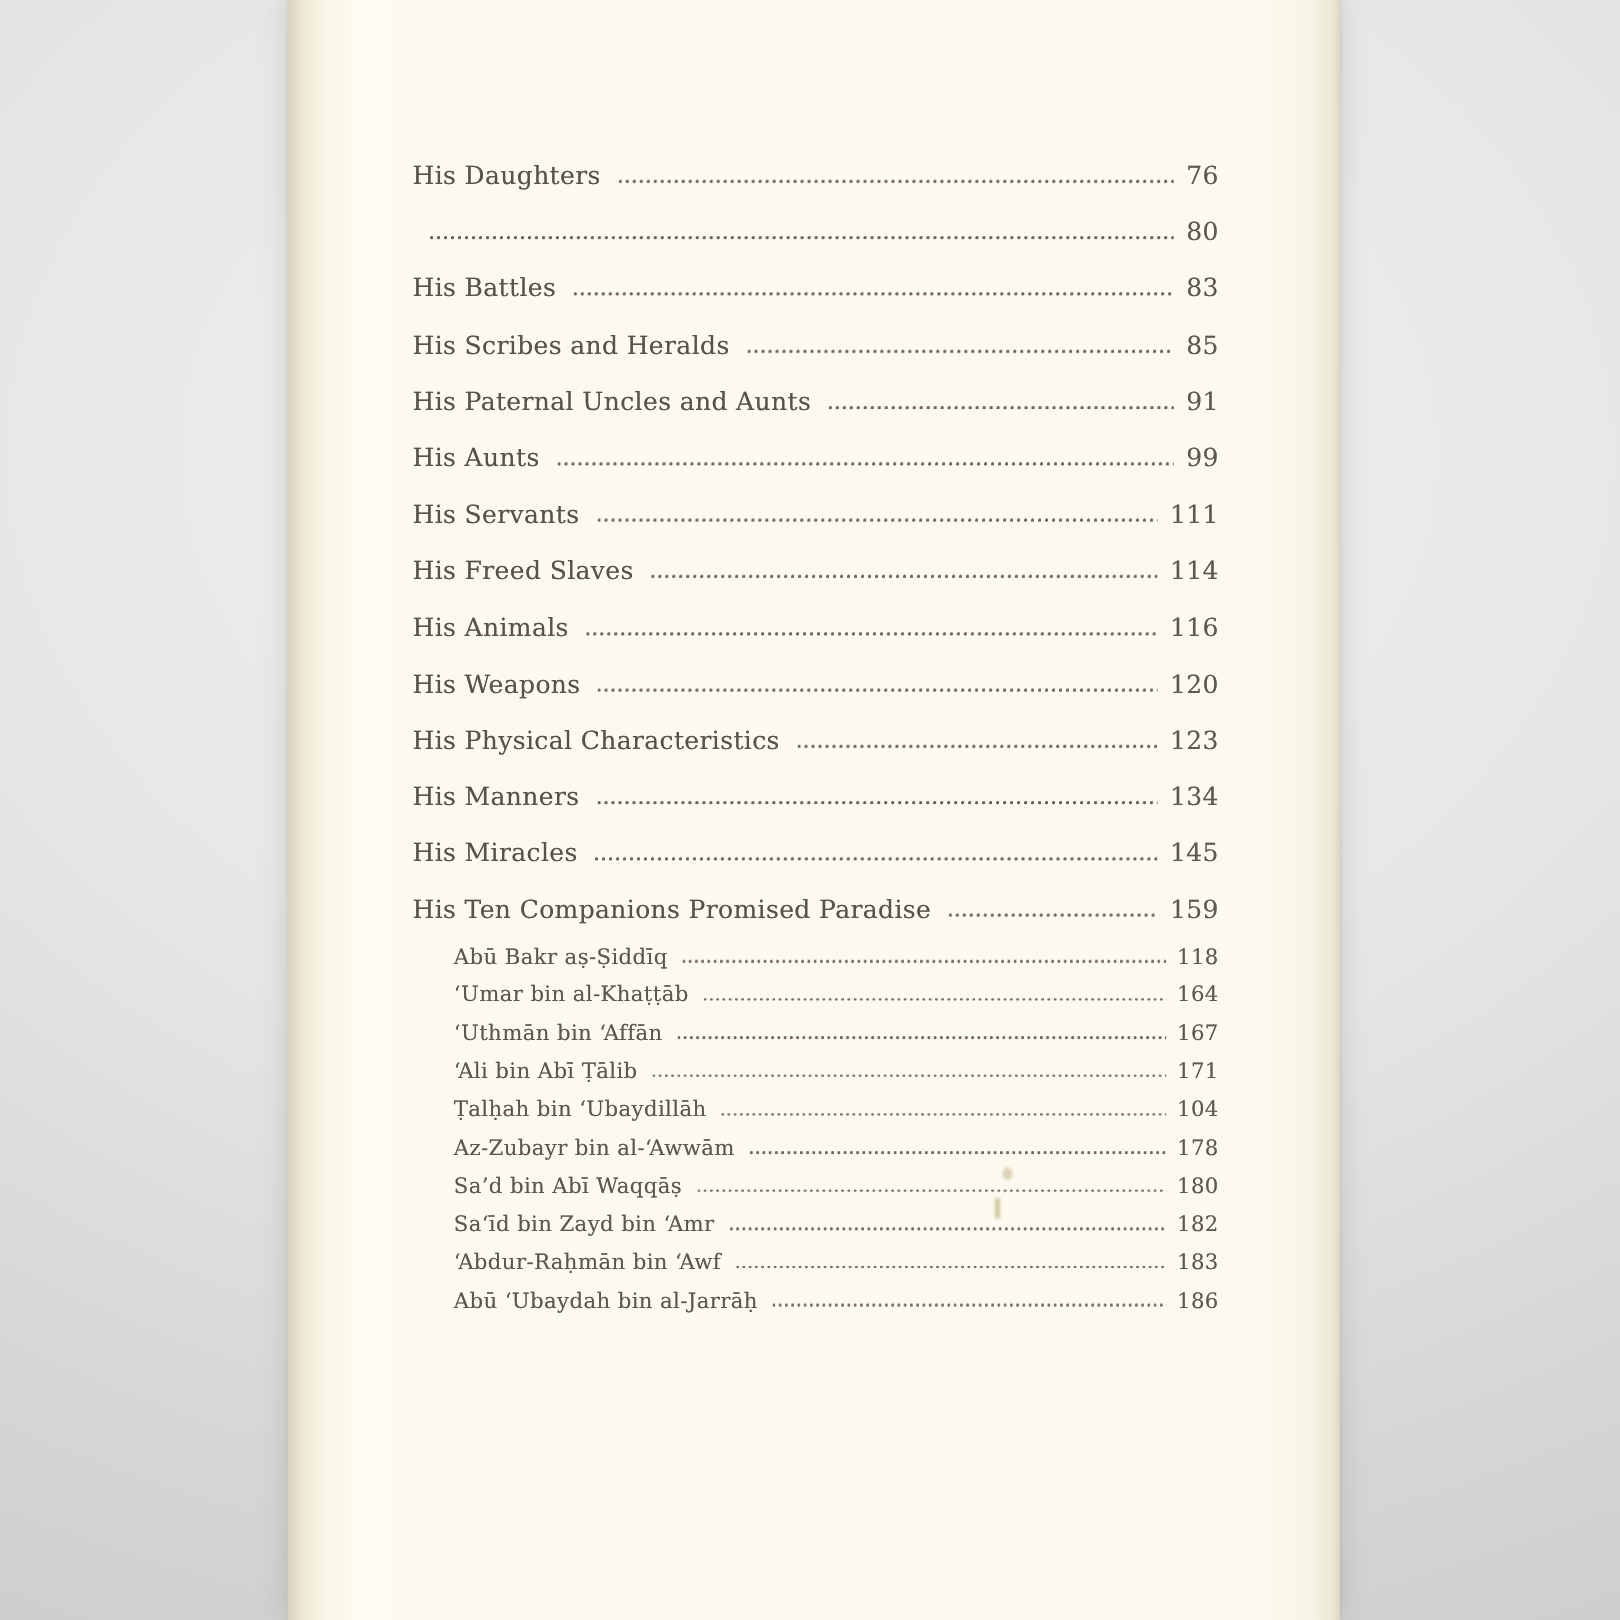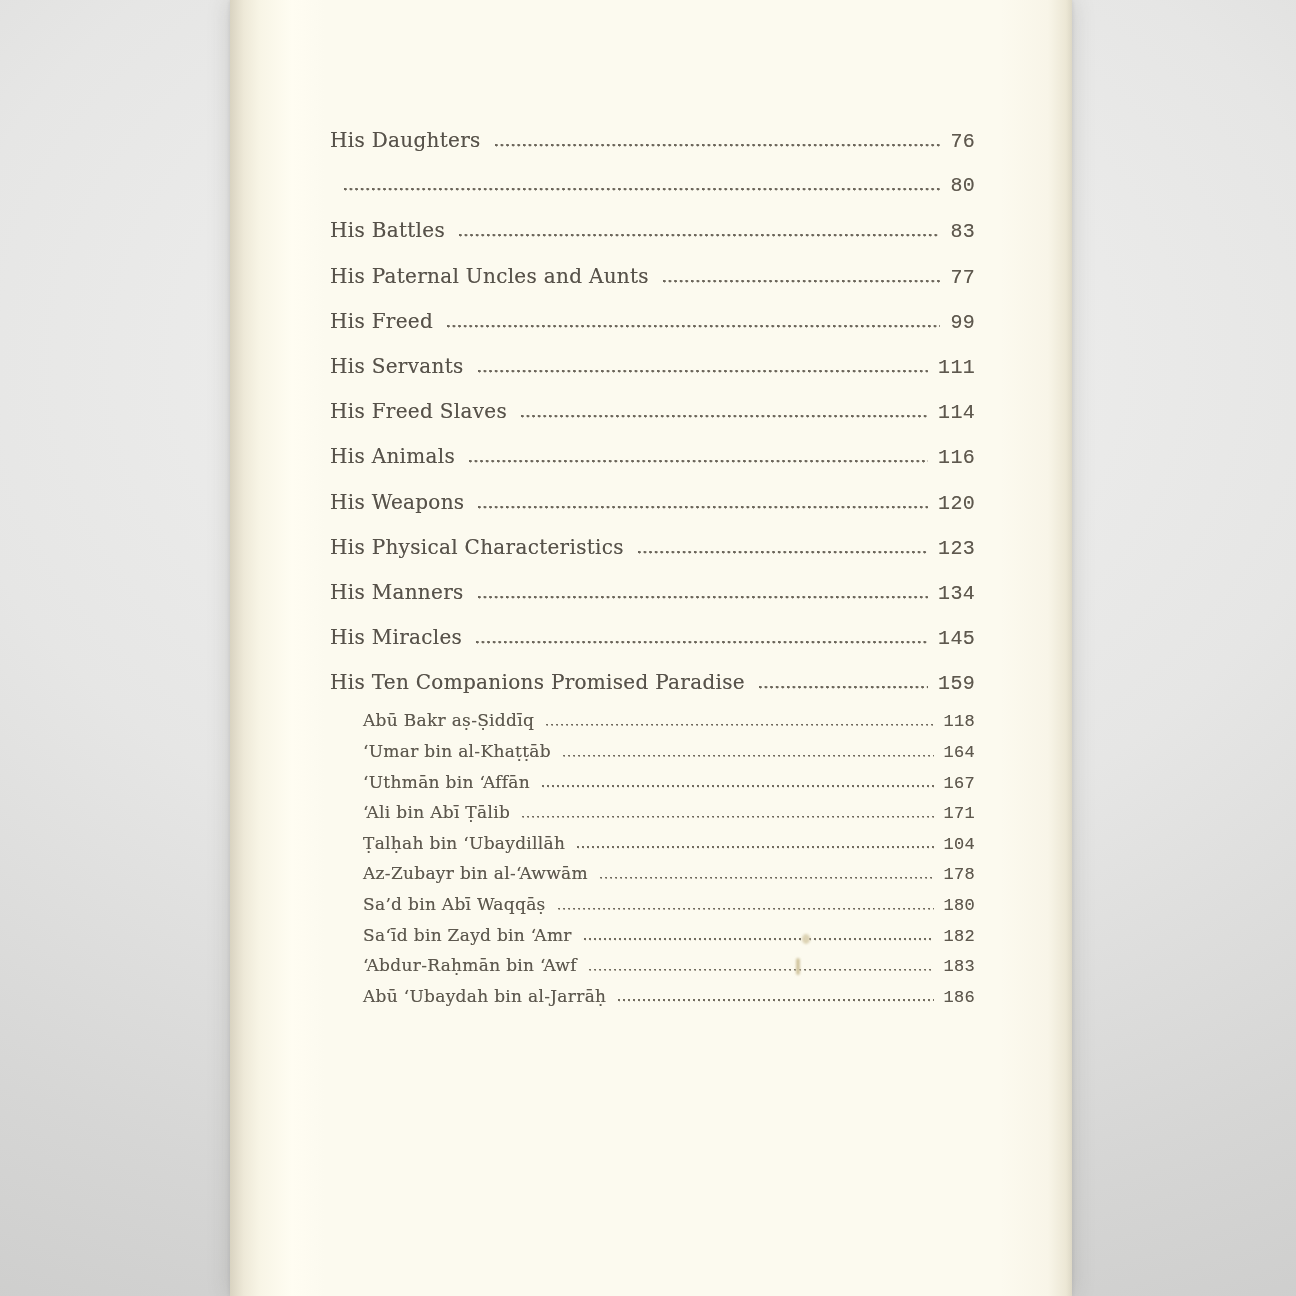--- a/index.html
+++ b/index.html
@@ -66,21 +66,20 @@
     margin:0 9px 0 12px;
     background-image:radial-gradient(circle at 1.1px 1.9px, #716b5f 1px, rgba(0,0,0,0) 1.3px);
     background-size:5px 3.5px;
   }
   .toc-num{
     white-space:nowrap;
     flex-shrink:0;
     text-align:right;
     color:#5e584e;
     text-shadow:0 0 .5px rgba(94,88,78,.5);
-    font-family:Liberation Mono, monospace;
   }
   .artifact{
     position:absolute;
     border-radius:50%;
     filter:blur(1.2px);
     pointer-events:none;
   }
   .artifact.a1{left:572px; top:934px; width:8px; height:10px; background:#ddd3b4;}
   .artifact.a2{left:566px; top:958px; width:4px; height:17px; background:#d3c7a2; border-radius:2px;}
 </style>
@@ -98,26 +97,31 @@
         <div class="toc-row l1">
           <span class="leader"></span>
           <span class="toc-num">80</span>
         </div>
         <div class="toc-row l1">
           <span class="toc-title">His Battles</span>
           <span class="leader"></span>
           <span class="toc-num">83</span>
         </div>
         <div class="toc-row l1">
+          <span class="toc-title">His Scribes and Heralds</span>
+          <span class="leader"></span>
+          <span class="toc-num">85</span>
+        </div>
+        <div class="toc-row l1">
           <span class="toc-title">His Paternal Uncles and Aunts</span>
           <span class="leader"></span>
-          <span class="toc-num">77</span>
-        </div>
-        <div class="toc-row l1">
-          <span class="toc-title">His Freed</span>
+          <span class="toc-num">91</span>
+        </div>
+        <div class="toc-row l1">
+          <span class="toc-title">His Aunts</span>
           <span class="leader"></span>
           <span class="toc-num">99</span>
         </div>
         <div class="toc-row l1">
           <span class="toc-title">His Servants</span>
           <span class="leader"></span>
           <span class="toc-num">111</span>
         </div>
         <div class="toc-row l1">
           <span class="toc-title">His Freed Slaves</span>

